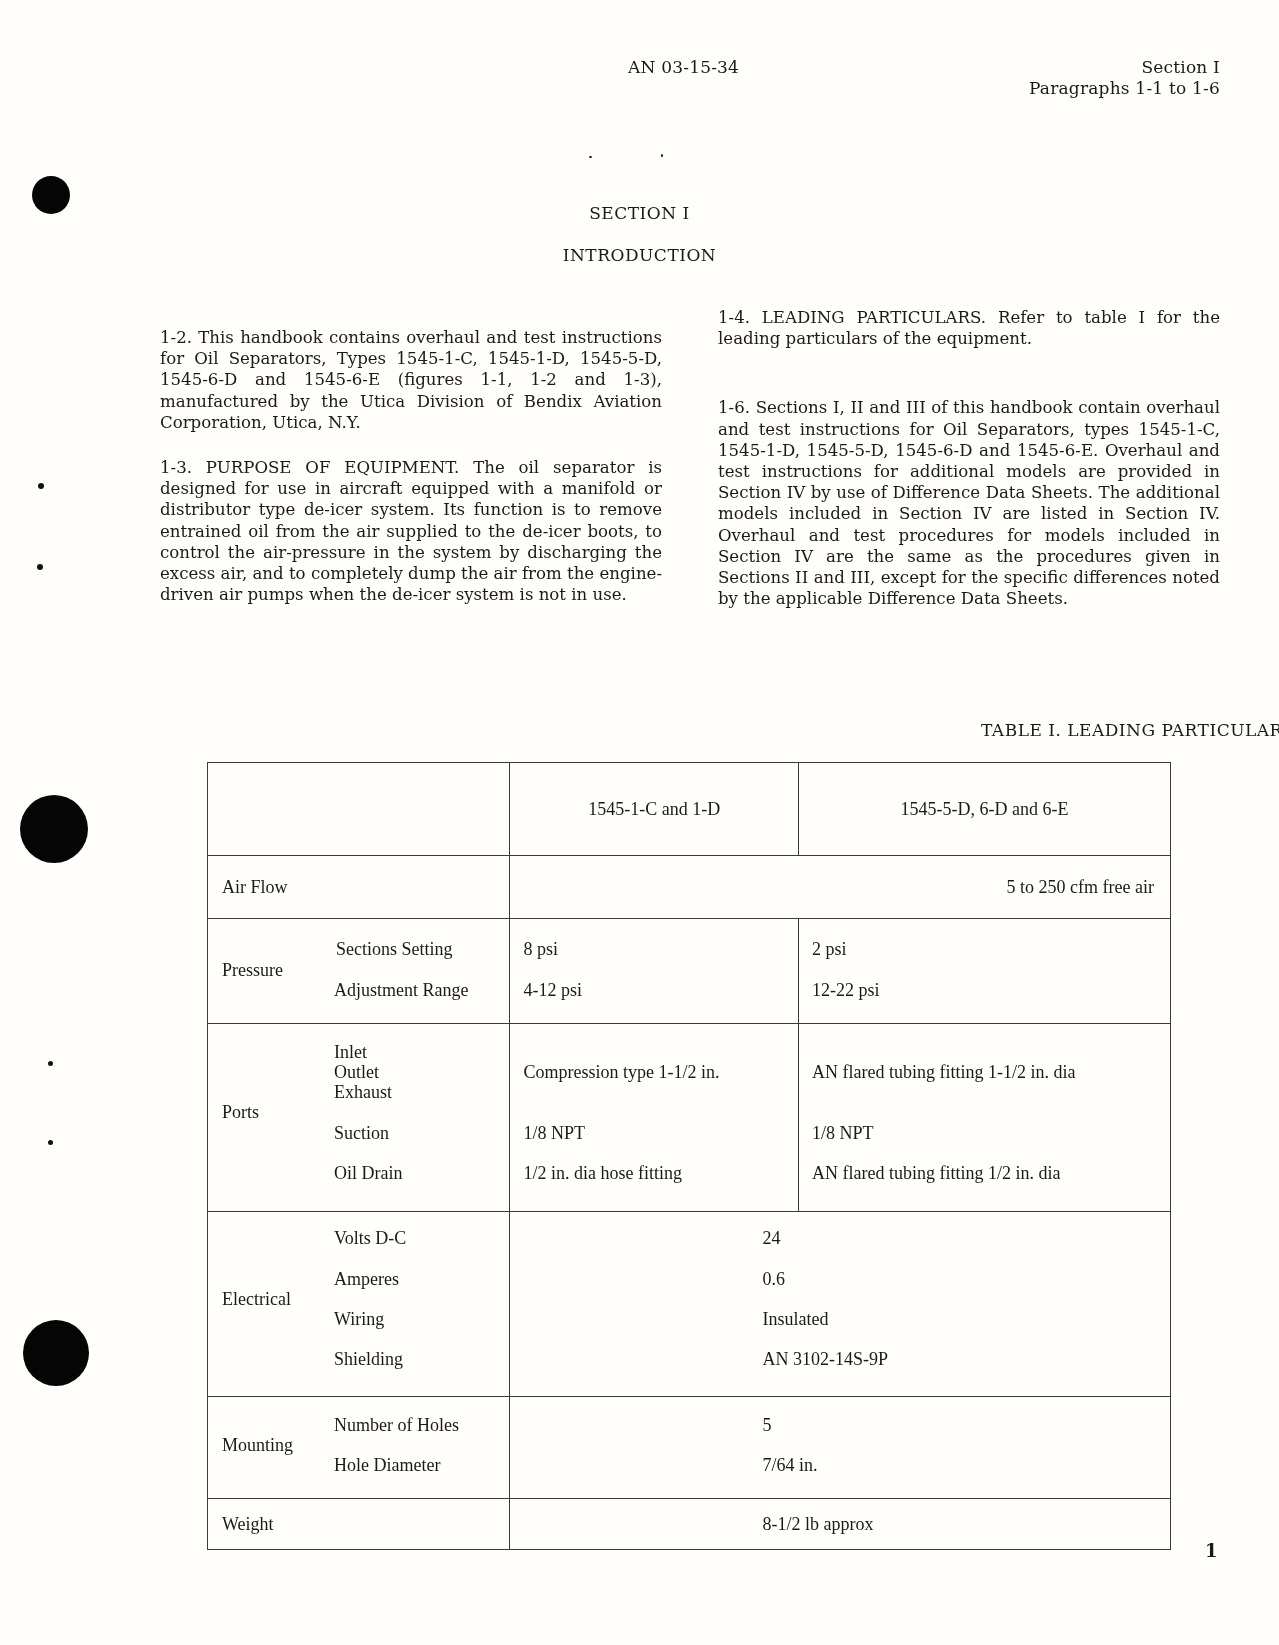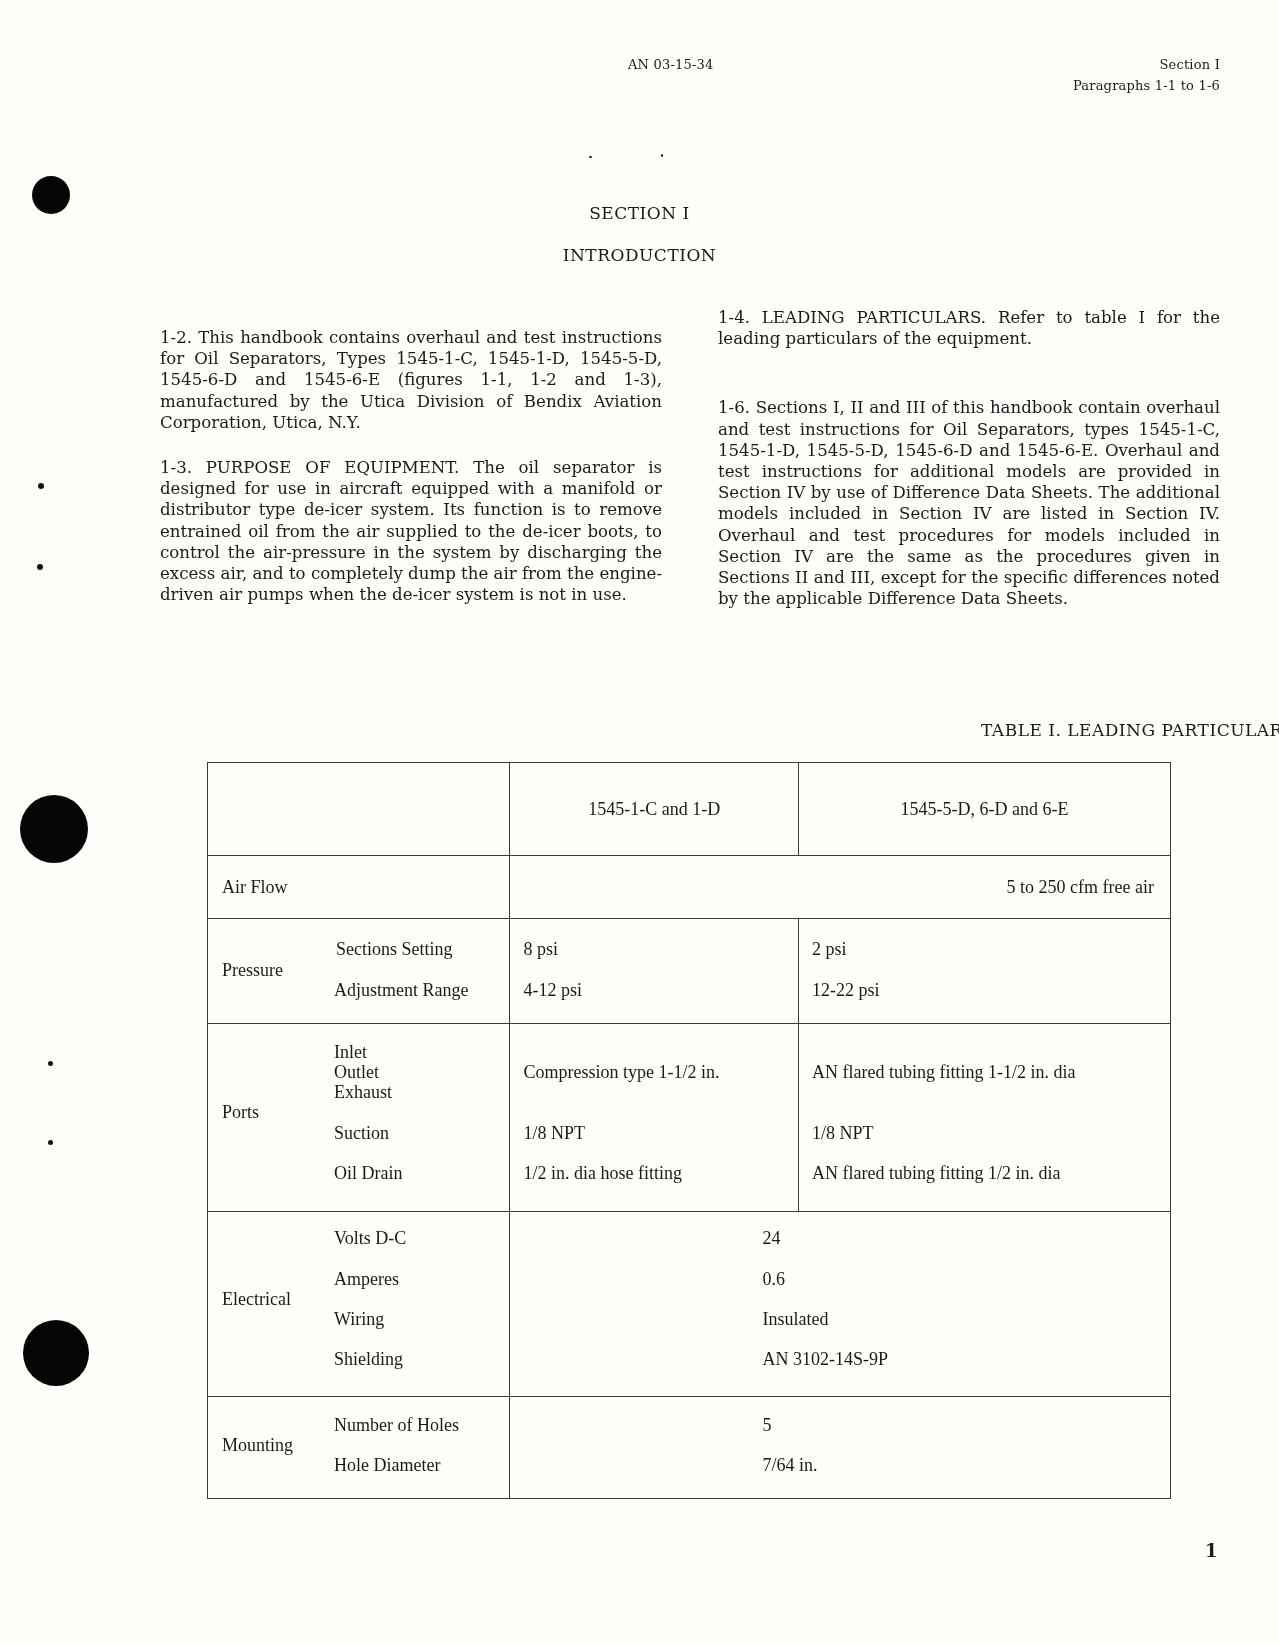--- a/index.html
+++ b/index.html
@@ -5,21 +5,21 @@
   html, body { margin: 0; padding: 0; }
   body {
     width: 1279px; height: 1645px; position: relative; overflow: hidden;
     background: #fffefa;
     font-family: "DejaVu Serif", "Liberation Serif", serif;
     color: #1a1a1a;
   }
   .abs { position: absolute; }
   .hole { position: absolute; border-radius: 50%; background: #050505; }
   .speck { position: absolute; border-radius: 50%; background: #111; }
-  .hdr { font-size: 13px; letter-spacing: 0.2px; }
+  .hdr { font-size: 17px; letter-spacing: 0.2px; }
   .center-title { position: absolute; left: 0; width: 1279px; text-align: center; font-size: 17px; letter-spacing: 0.5px; }
   .col { position: absolute; font-size: 16.6px; line-height: 21.2px; text-align: justify; }
   .col p { margin: 0; }
   .col .gap { height: 20px; }
   .table-title { position: absolute; left: 16px; width: 1279px; text-align: right; font-size: 17px; letter-spacing: 0.5px; }
 
   table.lp {
     position: absolute; left: 207px; top: 762px; width: 964px;
     border-collapse: collapse;
     font-family: "Liberation Serif", "DejaVu Serif", serif;
@@ -142,16 +142,24 @@
     <td class="c1 cellrel">
       <span class="sub" style="top:18px">Number of Holes</span>
       <span class="grp" style="top:38px">Mounting</span>
       <span class="sub" style="top:58px">Hole Diameter</span>
     </td>
     <td colspan="2" class="cellrel">
       <span class="mid" style="top:18px">5</span>
       <span class="mid" style="top:58px">7/64 in.</span>
     </td>
   </tr>
+  <tr style="height:51px;">
+    <td class="c1 cellrel">
+      <span class="grp" style="top:15px">Weight</span>
+    </td>
+    <td colspan="2" class="cellrel">
+      <span class="mid" style="top:15px">8-1/2 lb approx</span>
+    </td>
+  </tr>
 </tbody>
   </table>
 
 <div class="abs" style="left:1205px;top:1540px;font-size:18px;font-weight:bold;">1</div>
 
 </body></html>

